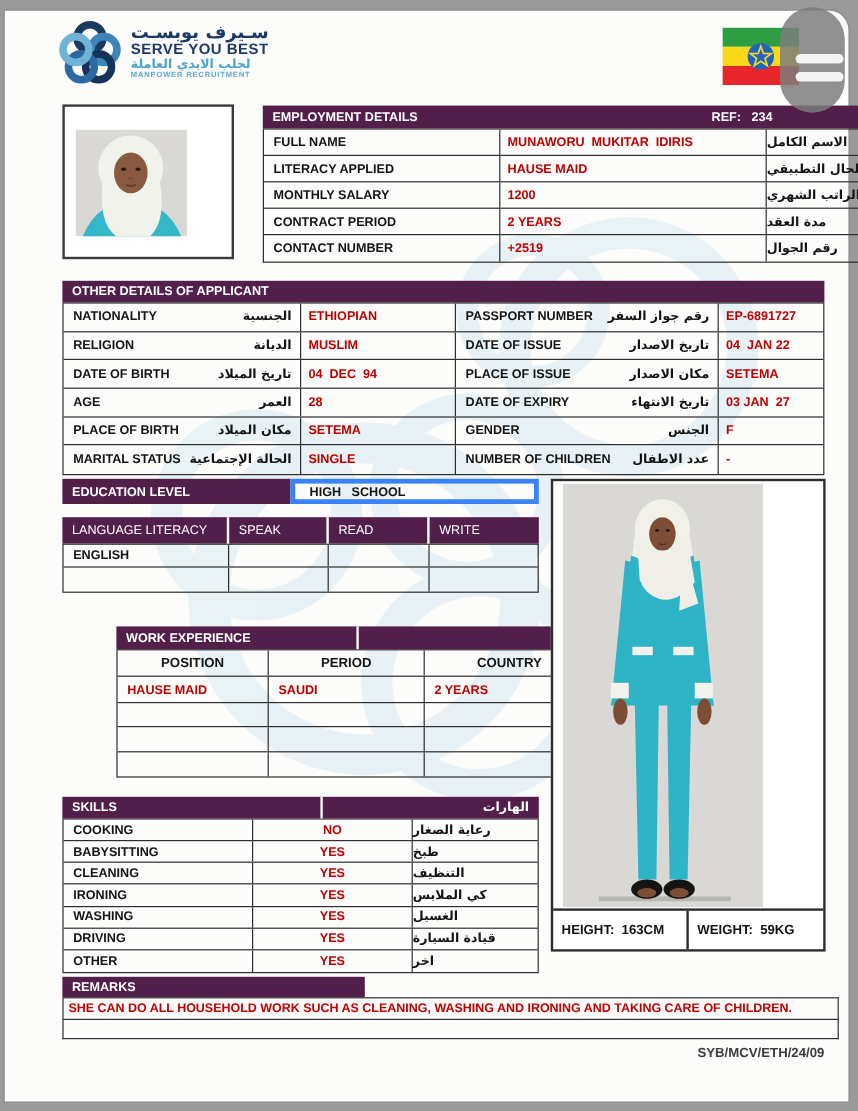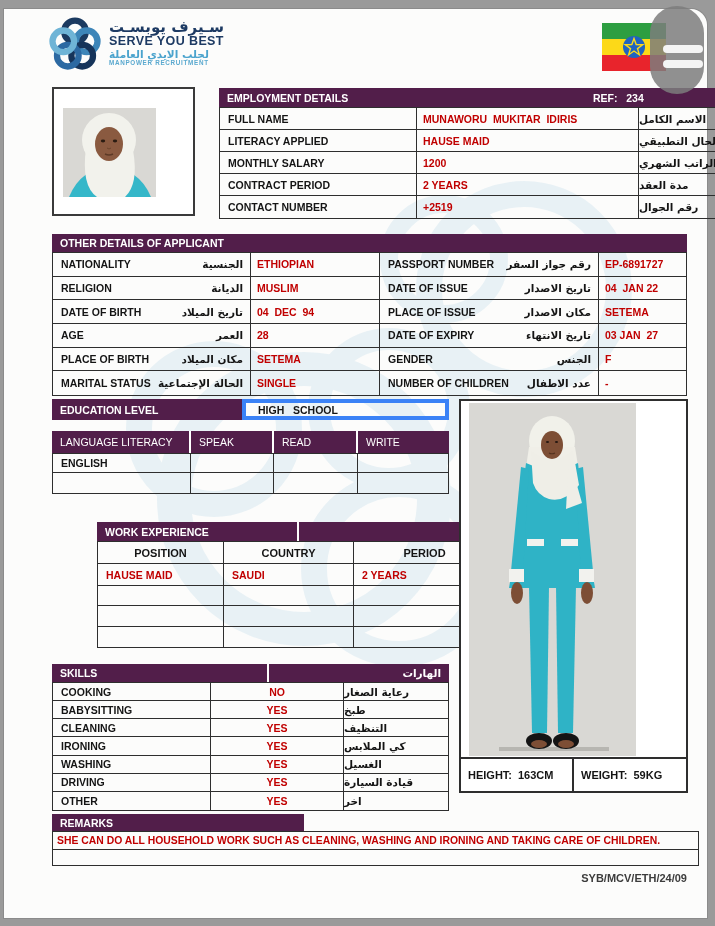--- a/index.html
+++ b/index.html
@@ -330,22 +330,22 @@
     </div>
   </div>
 
   <div class="abs work">
     <div class="phead work-bar">
       <span>WORK EXPERIENCE</span>
     </div>
     <div class="bordered">
       <div class="work-cols work-hrow">
         <div>POSITION</div>
+        <div>PERIOD</div>
         <div>COUNTRY</div>
-        <div>PERIOD</div>
       </div>
       <div class="work-cols work-row">
         <div class="red">HAUSE MAID</div>
         <div class="red">SAUDI</div>
         <div class="red">2 YEARS</div>
       </div>
       <div class="work-cols work-row empty">
         <div></div>
         <div></div>
         <div></div>

